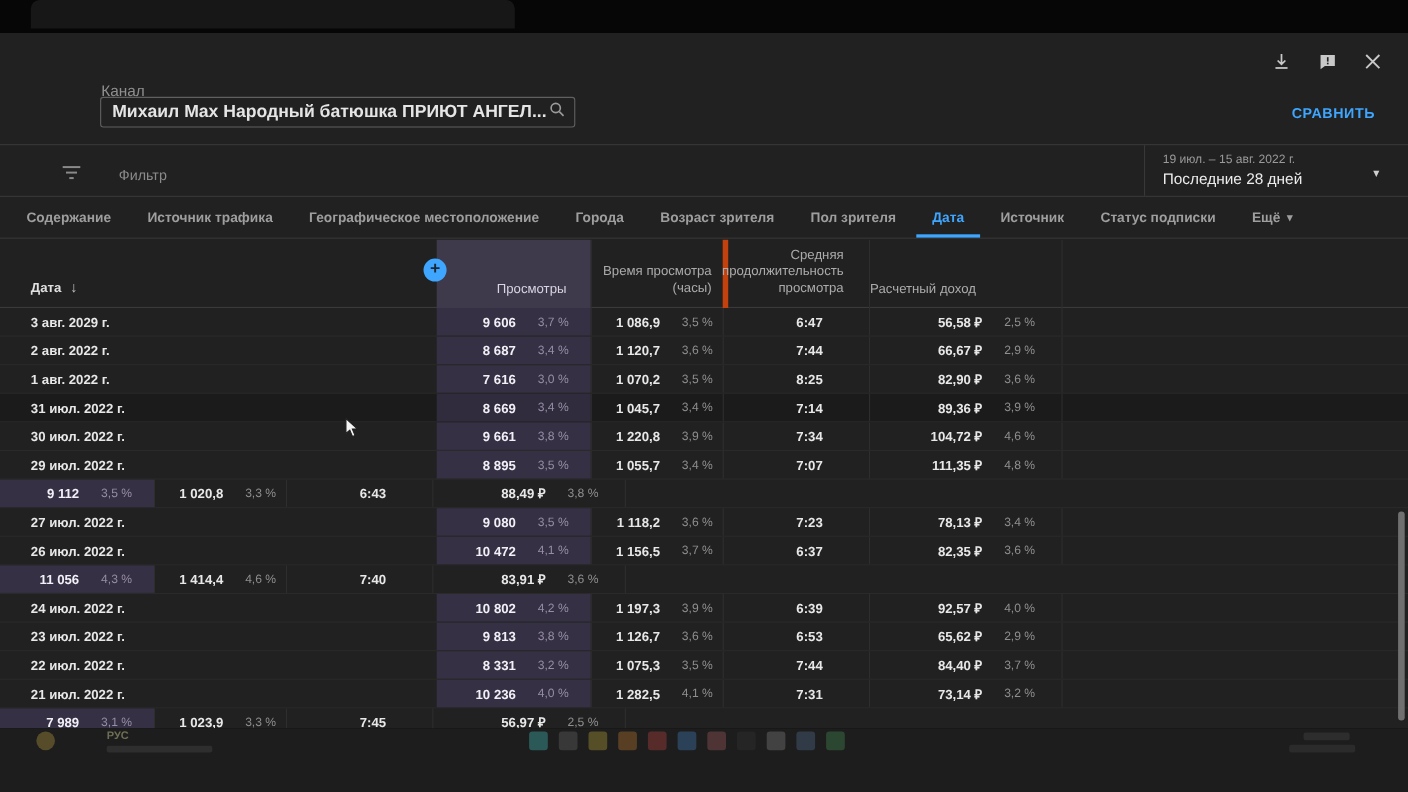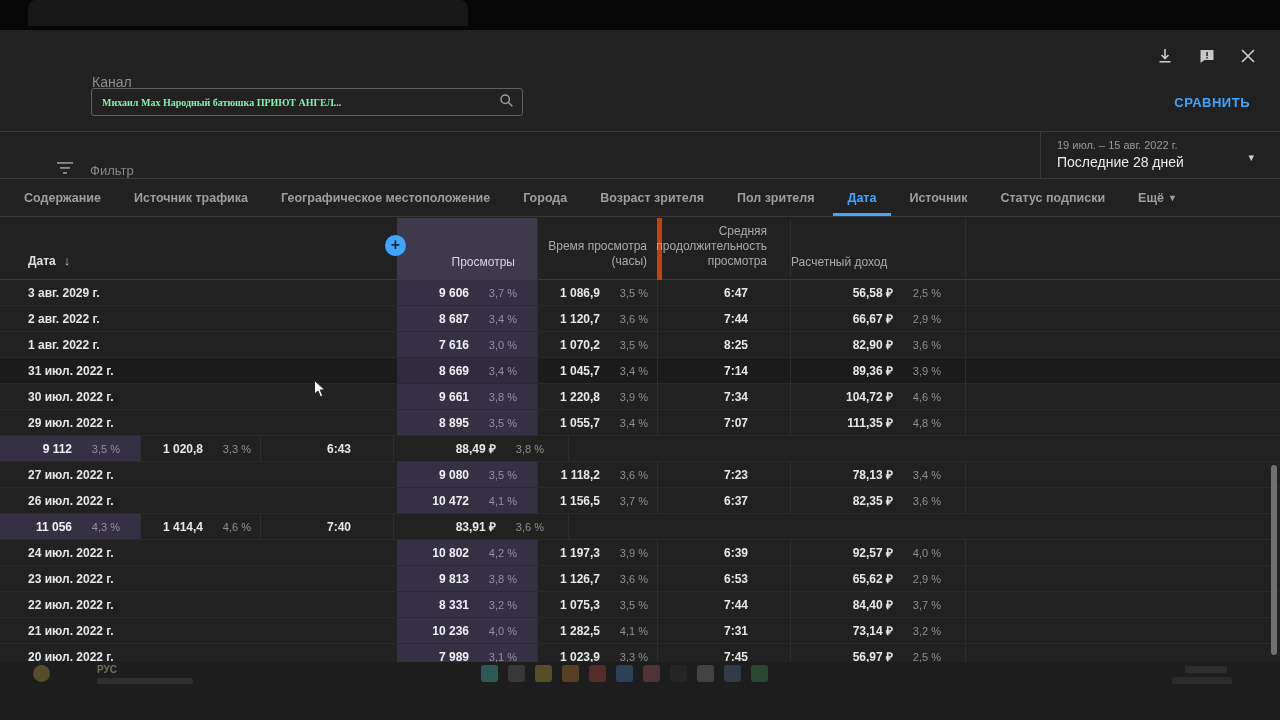--- a/index.html
+++ b/index.html
@@ -6,26 +6,26 @@
   body { background:#000; font-family:"Liberation Sans", sans-serif; }
   .stage { position:relative; width:1280px; height:720px; overflow:hidden; background:#060606; }
   .browser-tab { position:absolute; left:28px; top:0; width:440px; height:26px; background:#171717; border-radius:8px 8px 0 0; }
   .dialog { position:absolute; left:0; top:30px; width:1280px; height:632px; background:#212121; }
 
   
   .top-icons { position:absolute; top:17px; right:24px; display:flex; gap:24px; align-items:center; }
   .top-icons svg { display:block; }
   .channel-label { position:absolute; left:92px; top:44px; font-size:14px; color:#8f8f8f; }
   .channel-input { position:absolute; left:91px; top:58px; width:432px; height:28px; border:1px solid #606060; border-radius:3px; display:flex; align-items:center; padding:0 8px 0 10px; }
-  .channel-input .txt { flex:1; font-size:10px; font-weight:bold; color:#86efac; white-space:nowrap; overflow:hidden;font-family:Liberation Serif, serif; }
+  .channel-input .txt { flex:1; font-size:16px; font-weight:bold; color:#e5e5e5; white-space:nowrap; overflow:hidden; }
   .compare-btn { position:absolute; right:30px; top:65px; color:#3ea6ff; font-size:13px; font-weight:bold; letter-spacing:.5px; cursor:pointer; }
 
   
   .filter-bar { position:absolute; left:0; top:101px; width:1280px; height:48px; border-top:1px solid #383838; border-bottom:1px solid #383838; }
-  .filter-left { position:absolute; left:56px; top:15px; height:100%; display:flex; align-items:center; gap:16px;justify-content:space-between; }
+  .filter-left { position:absolute; left:56px; top:4px; height:100%; display:flex; align-items:center; gap:34px;justify-content:space-between; }
   .filter-label { font-size:13px; color:#8a8a8a; }
   .date-select { position:absolute; right:0; top:0; height:100%; width:240px; border-left:1px solid #383838; padding:7px 16px 0 16px; cursor:pointer; }
   .date-range { font-size:11px; color:#9a9a9a; }
   .date-preset { font-size:14px; color:#ececec; margin-top:3px; }
   .date-caret { position:absolute; right:26px; top:19px; color:#cfcfcf; font-size:11px; }
 
   
   .tabs { position:absolute; left:0; top:149px; width:1280px; height:38px; border-bottom:1px solid #383838; display:flex; align-items:stretch; padding-left:24px; }
   .tab { font-size:12.5px; font-weight:bold; color:#9e9e9e; margin-right:33px; display:flex; align-items:center; cursor:pointer; white-space:nowrap; }
   .tab.active { color:#3ea6ff; border-bottom:3px solid #3ea6ff; padding:3px 15px 0 15px; margin-left:-15px; margin-right:18px; }
@@ -449,23 +449,20 @@
           <div class="c-duration">
             <span>7:31</span>
           </div>
           <div class="c-revenue">
             <span class="val">73,14 ₽</span>
             <span class="pct">3,2 %</span>
           </div>
           <div class="c-filler"></div>
         </div>
         <div class="row">
-          <div class="c-date">
-            <span>20 июл. 2022 г.</span>
-          </div>
           <div class="c-views">
             <span class="val">7 989</span>
             <span class="pct">3,1 %</span>
           </div>
           <div class="c-hours">
             <span class="val">1 023,9</span>
             <span class="pct">3,3 %</span>
           </div>
           <div class="c-duration">
             <span>7:45</span>

